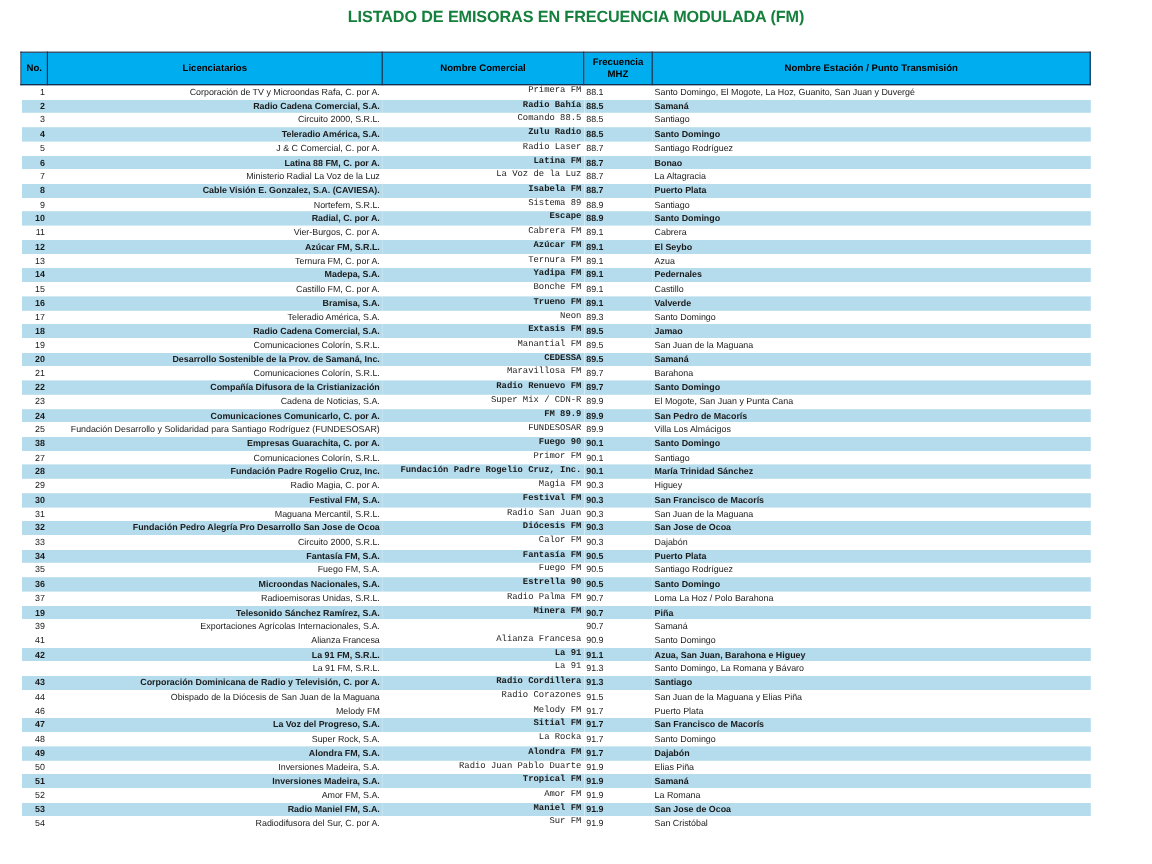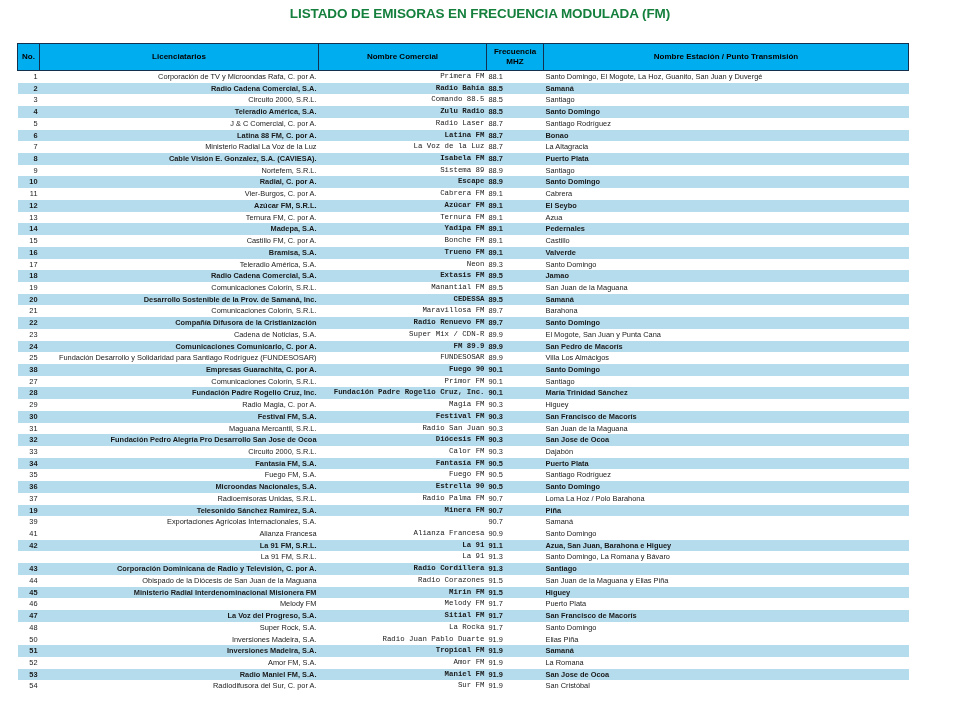--- a/index.html
+++ b/index.html
@@ -421,27 +421,20 @@
             <td class="c-freq">91.3</td>
             <td class="c-est">Santiago</td>
           </tr>
           <tr class="band-odd">
             <td class="c-no">44</td>
             <td class="c-lic">Obispado de la Diócesis de San Juan de la Maguana</td>
             <td class="c-com">Radio Corazones</td>
             <td class="c-freq">91.5</td>
             <td class="c-est">San Juan de la Maguana y Elias Piña</td>
           </tr>
-          <tr class="band-even">
-            <td class="c-no">45</td>
-            <td class="c-lic">Ministerio Radial Interdenominacional Misionera FM</td>
-            <td class="c-com">Mirin FM</td>
-            <td class="c-freq">91.5</td>
-            <td class="c-est">Higuey</td>
-          </tr>
           <tr class="band-odd">
             <td class="c-no">46</td>
             <td class="c-lic">Melody FM</td>
             <td class="c-com">Melody FM</td>
             <td class="c-freq">91.7</td>
             <td class="c-est">Puerto Plata</td>
           </tr>
           <tr class="band-even">
             <td class="c-no">47</td>
             <td class="c-lic">La Voz del Progreso, S.A.</td>
@@ -449,20 +442,27 @@
             <td class="c-freq">91.7</td>
             <td class="c-est">San Francisco de Macorís</td>
           </tr>
           <tr class="band-odd">
             <td class="c-no">48</td>
             <td class="c-lic">Super Rock, S.A.</td>
             <td class="c-com">La Rocka</td>
             <td class="c-freq">91.7</td>
             <td class="c-est">Santo Domingo</td>
           </tr>
+          <tr class="band-even">
+            <td class="c-no">49</td>
+            <td class="c-lic">Alondra FM, S.A.</td>
+            <td class="c-com">Alondra FM</td>
+            <td class="c-freq">91.7</td>
+            <td class="c-est">Dajabón</td>
+          </tr>
           <tr class="band-odd">
             <td class="c-no">50</td>
             <td class="c-lic">Inversiones Madeira, S.A.</td>
             <td class="c-com">Radio Juan Pablo Duarte</td>
             <td class="c-freq">91.9</td>
             <td class="c-est">Elias Piña</td>
           </tr>
           <tr class="band-even">
             <td class="c-no">51</td>
             <td class="c-lic">Inversiones Madeira, S.A.</td>

